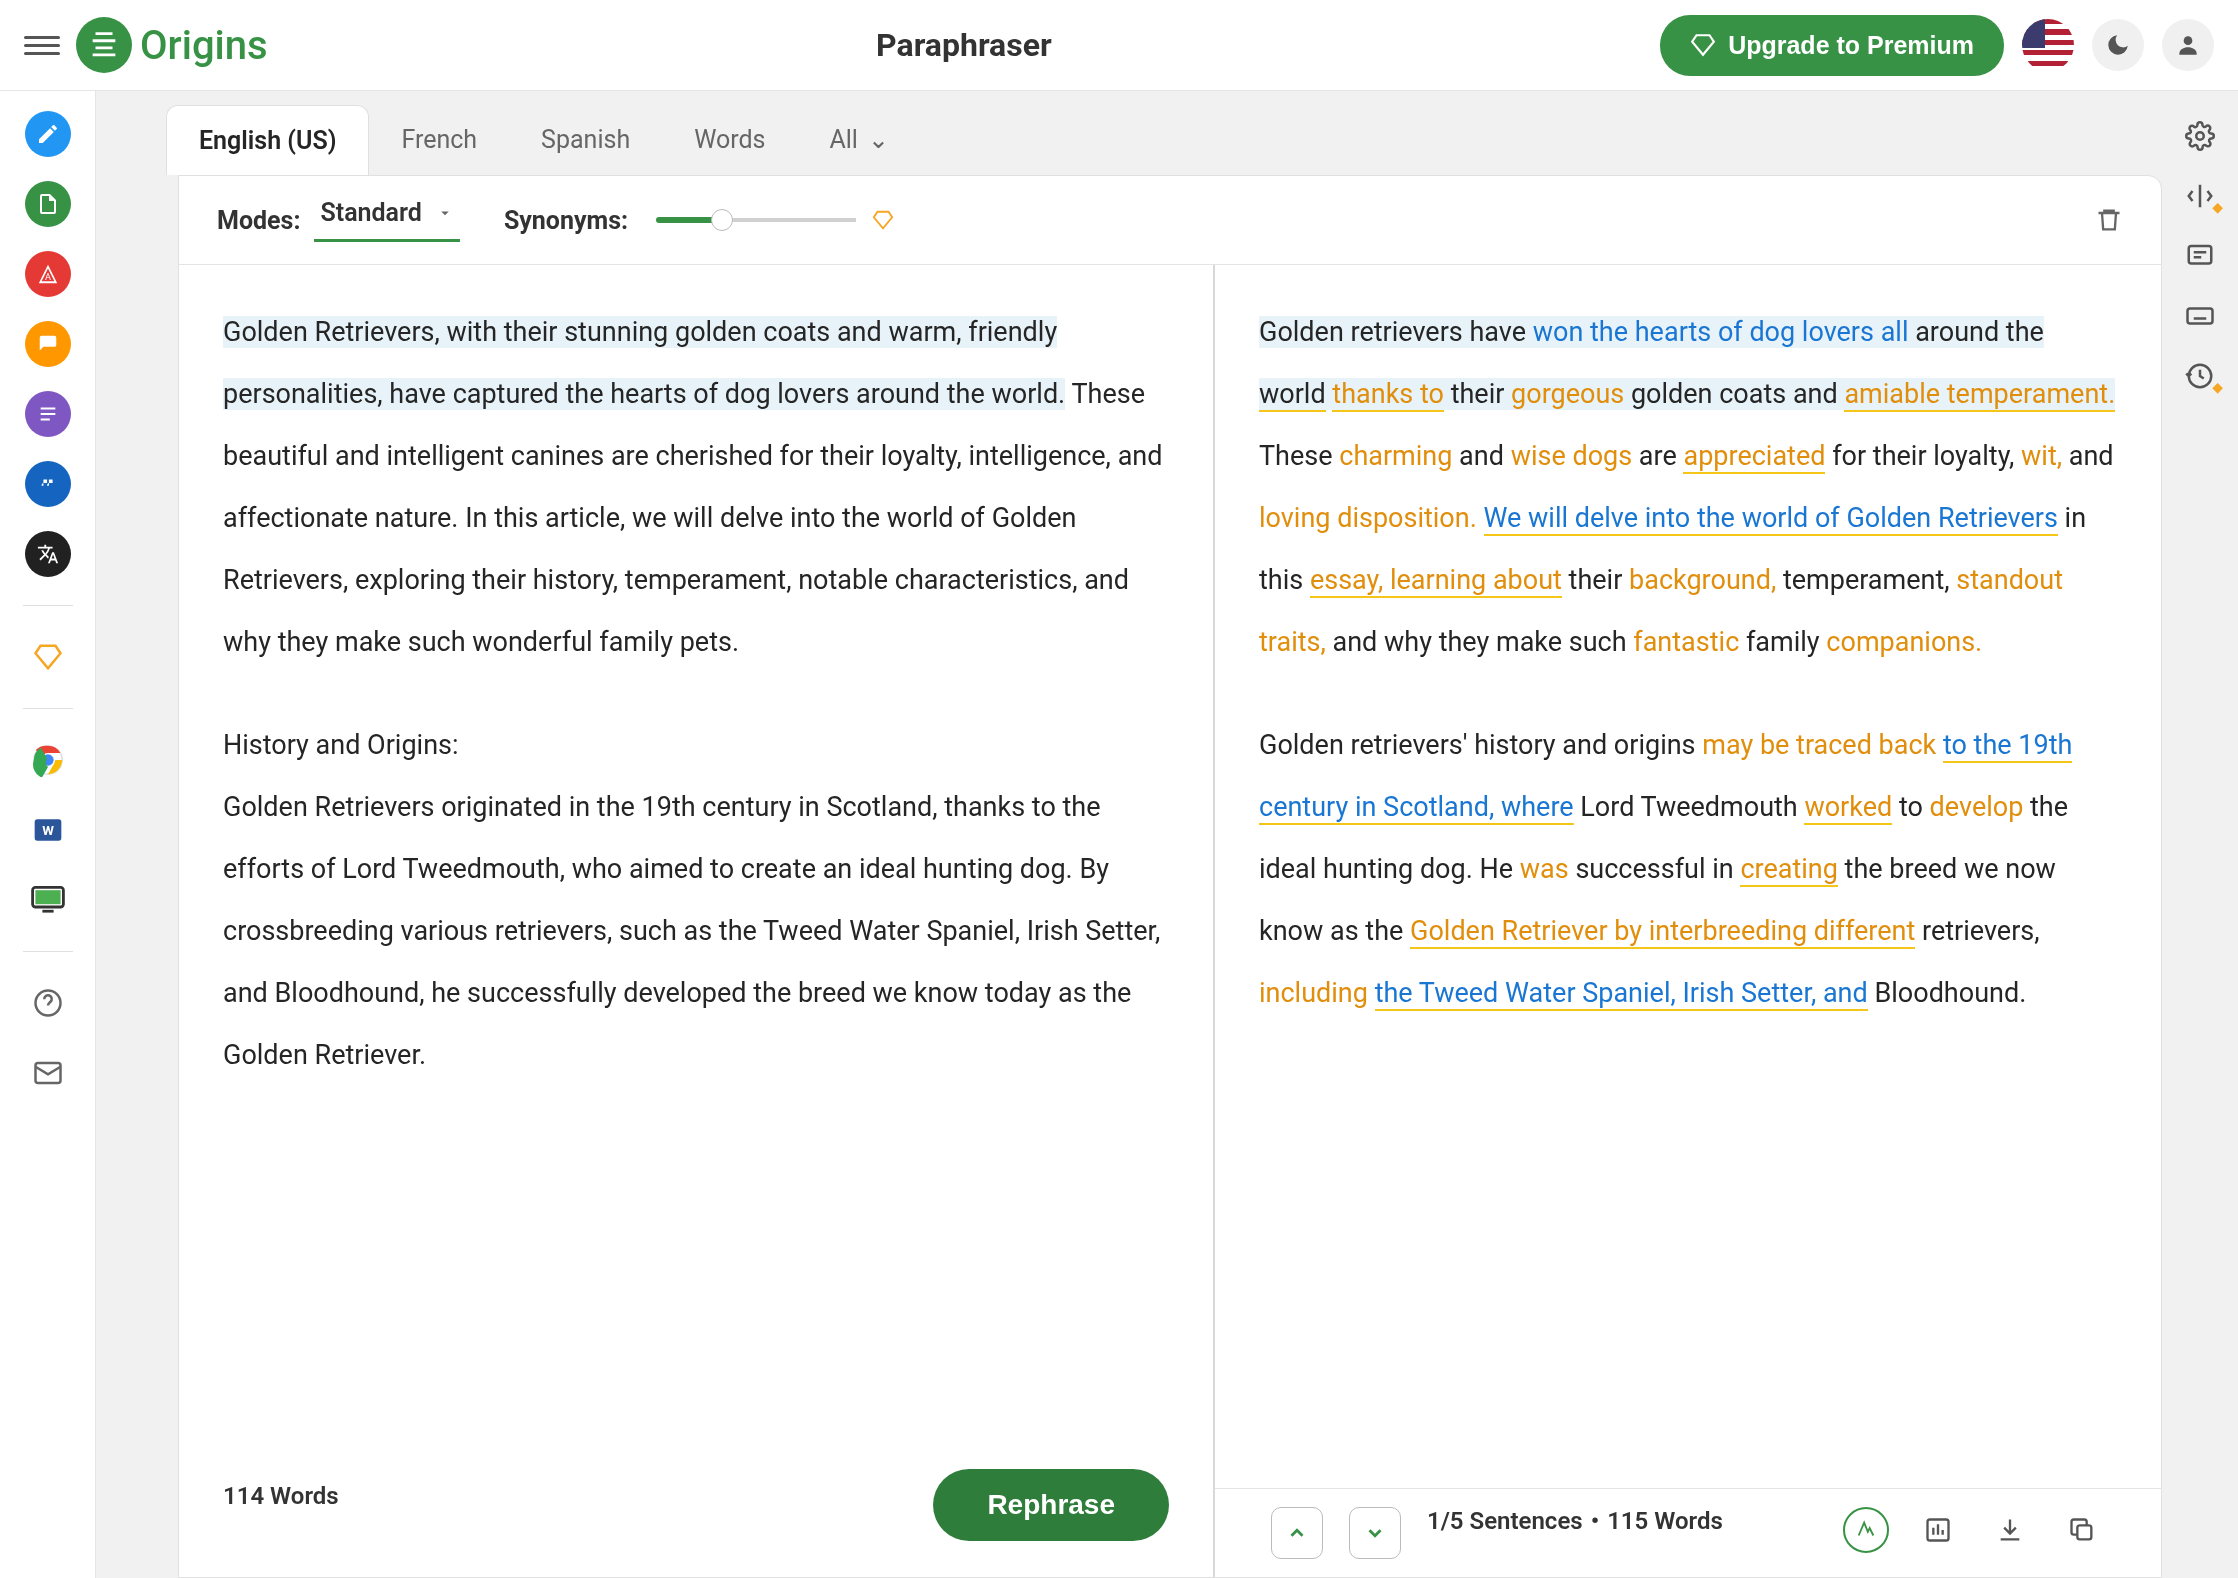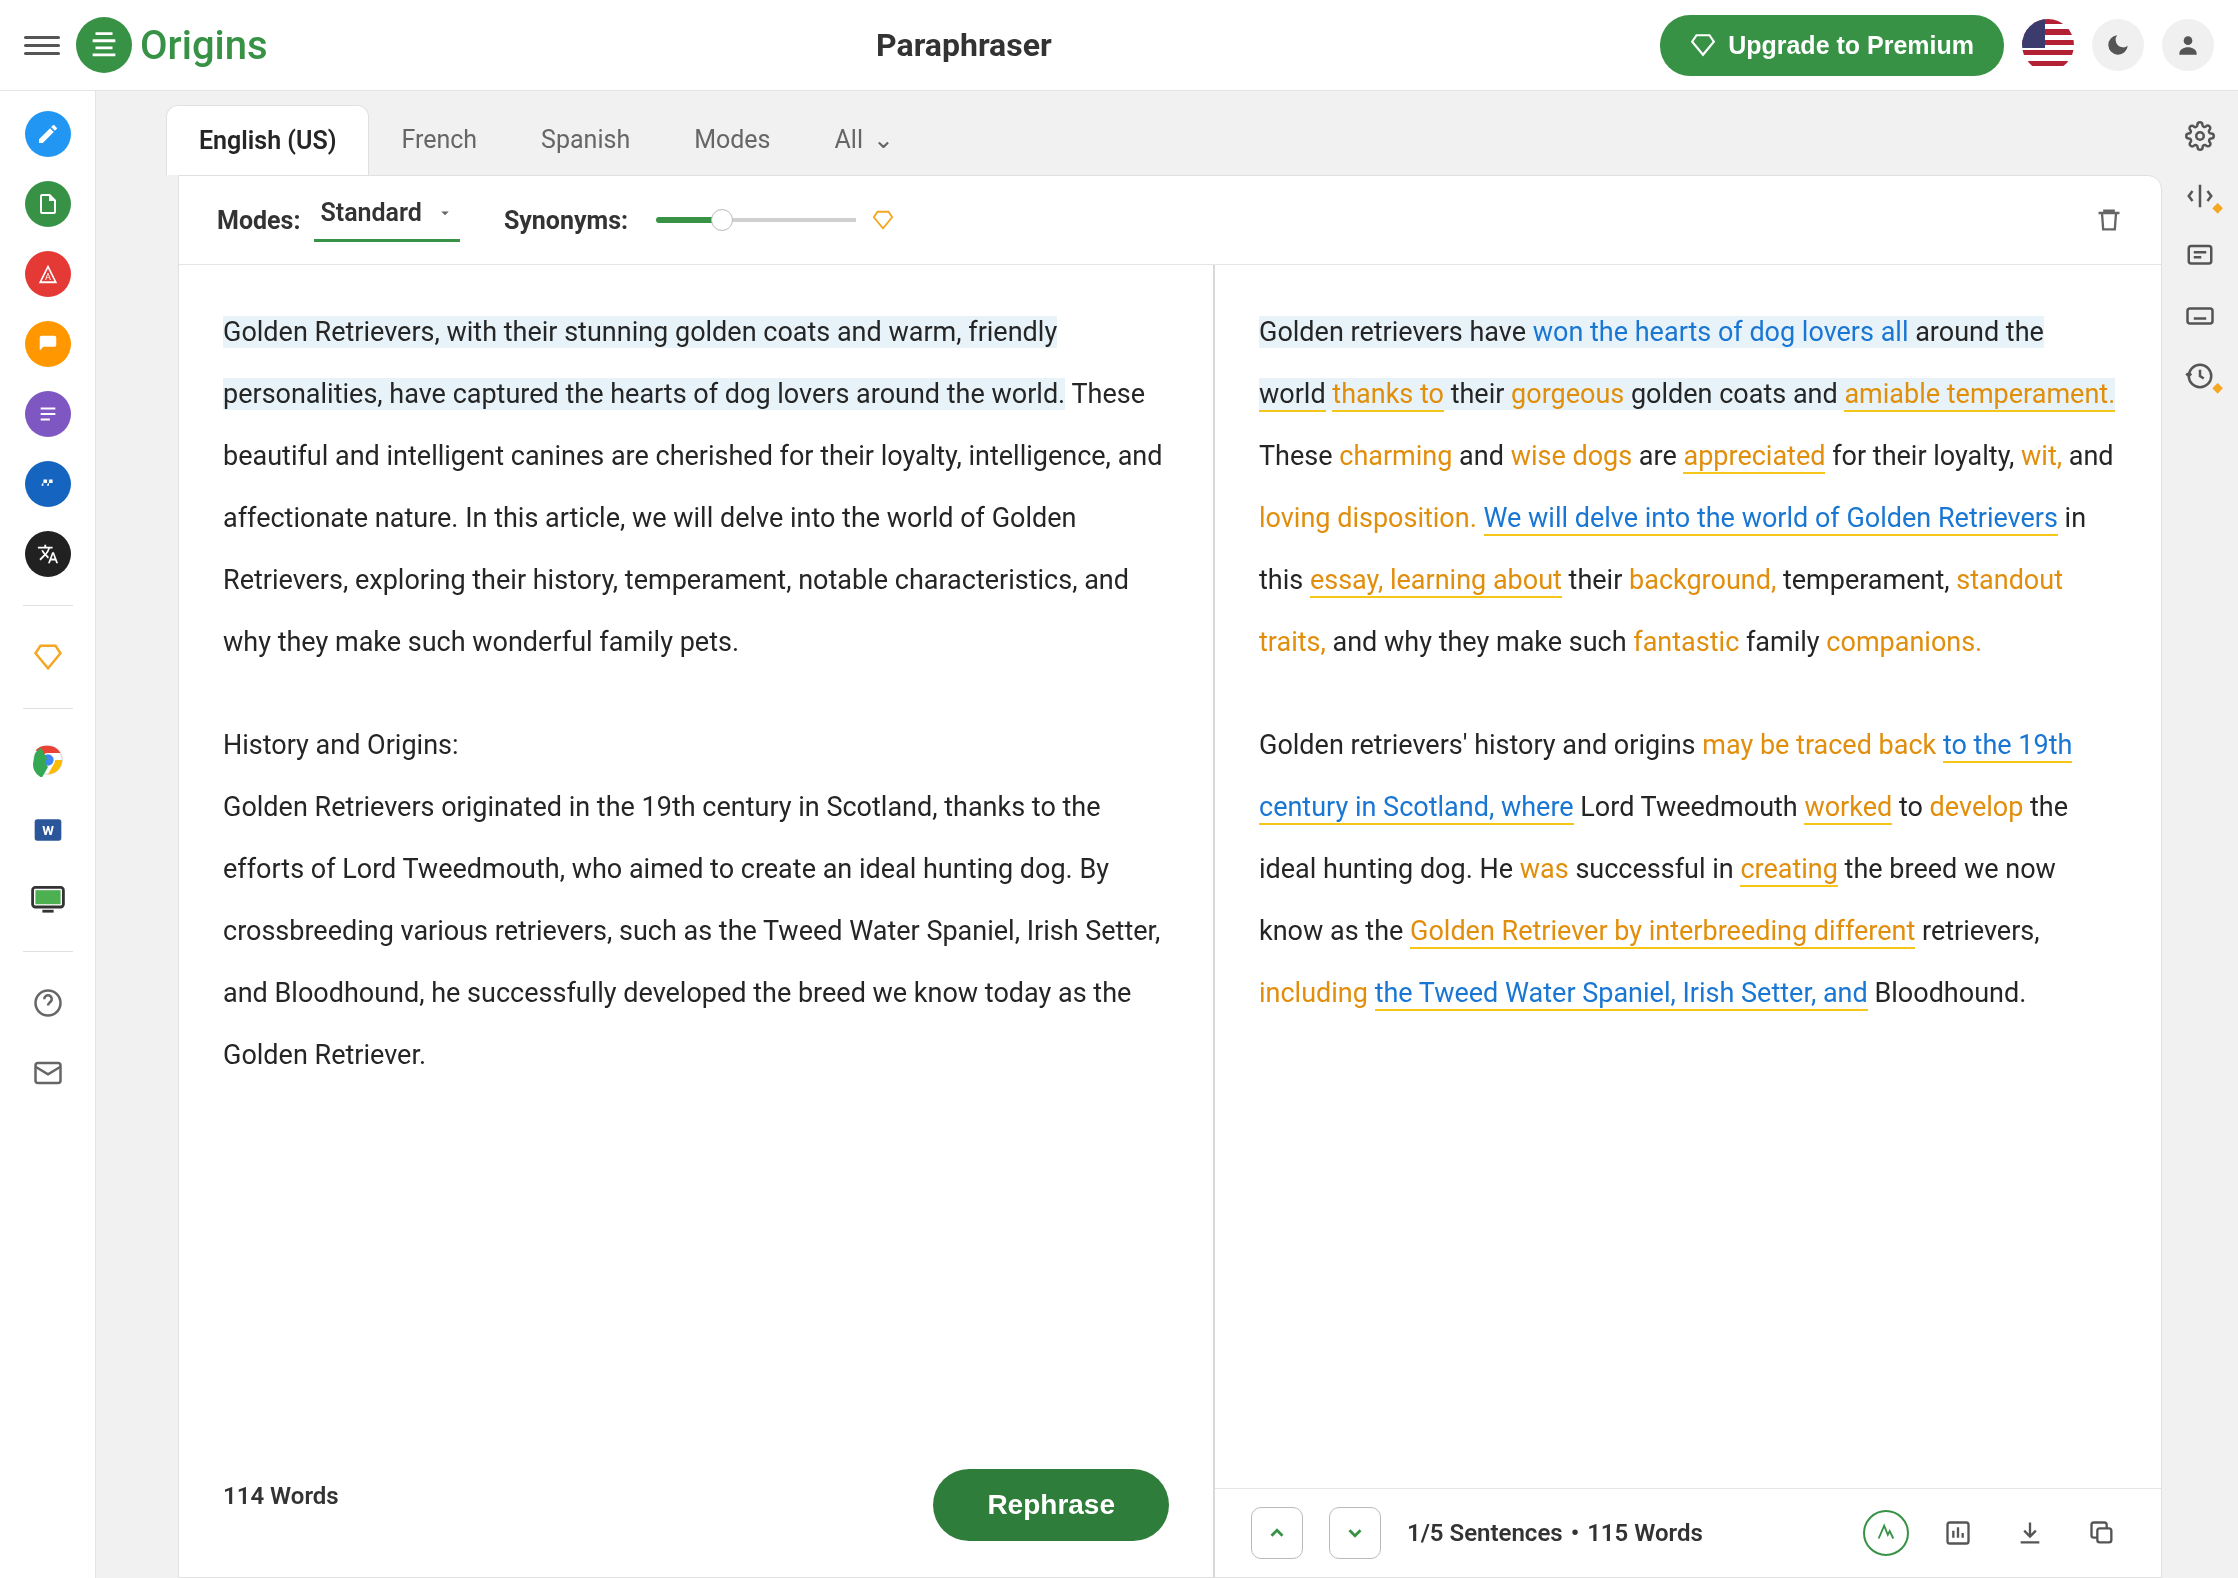--- a/index.html
+++ b/index.html
@@ -55,21 +55,21 @@
 .panel-right { color: #252525; }
 
 .hl-sent { background: #e7f3f8; }
 .w-orange { color: #e08e0b; }
 .w-blue { color: #1976d2; }
 .u-yellow { border-bottom: 2px solid #f5c518; }
 .left-footer { margin-top: auto; display: flex; justify-content: space-between; padding-top: 18px; }
 .word-count { font-size: 24px; font-weight: 600; color: #333; }
 .rephrase-btn { background: #2f7d3b; color: #fff; border: none; border-radius: 40px; padding: 20px 54px; font-size: 28px; font-weight: 700; cursor: pointer; }
 
-.right-footer { border-top: 1px solid #e5e5e5; padding: 18px 36px; display: flex; align-items: center; gap: 26px; }
+.right-footer { border-top: 1px solid #e5e5e5; padding: 18px 56px; display: flex; align-items: flex-start; gap: 26px; }
 .nav-btn { width: 52px; height: 52px; border: 1px solid #bbb; border-radius: 10px; display: flex; align-items: center; justify-content: center; color: #379245; cursor: pointer; background: #fff; }
 .sent-info { font-size: 24px; font-weight: 600; color: #333; }
 .dots { margin: 0 8px; }
 .action-icons { margin-left: auto; display: flex; gap: 26px; align-items: center; }
 .act-btn { width: 46px; height: 46px; display: flex; align-items: center; justify-content: center; color: #555; cursor: pointer; }
 .act-circle { border: 2px solid #379245; border-radius: 50%; color: #379245; }
 
 
 .sidebar-right { width: 76px; background: #f1f1f1; padding-top: 30px; display: flex; flex-direction: column; align-items: center; gap: 30px; }
 .r-icon { color: #555; cursor: pointer; position: relative; }
@@ -200,21 +200,21 @@
       </div>
   </div>
 
   <div class="content">
     <div class="editor-wrap">
 
       <div class="lang-tabs">
         <div class="lang-tab active">English (US)</div>
         <div class="lang-tab">French</div>
         <div class="lang-tab">Spanish</div>
-        <div class="lang-tab">Modes</div>
+        <div class="lang-tab">Words</div>
         <div class="lang-tab"><span>All</span><span class="chev">⌄</span></div>
       </div>
 
       <div class="editor-card">
 
         <div class="modes-bar">
           <span class="modes-label">Modes:</span>
           <div class="mode-select">
             <span>Standard</span>
             <svg width="18" height="18" viewBox="0 0 24 24" fill="#666">

